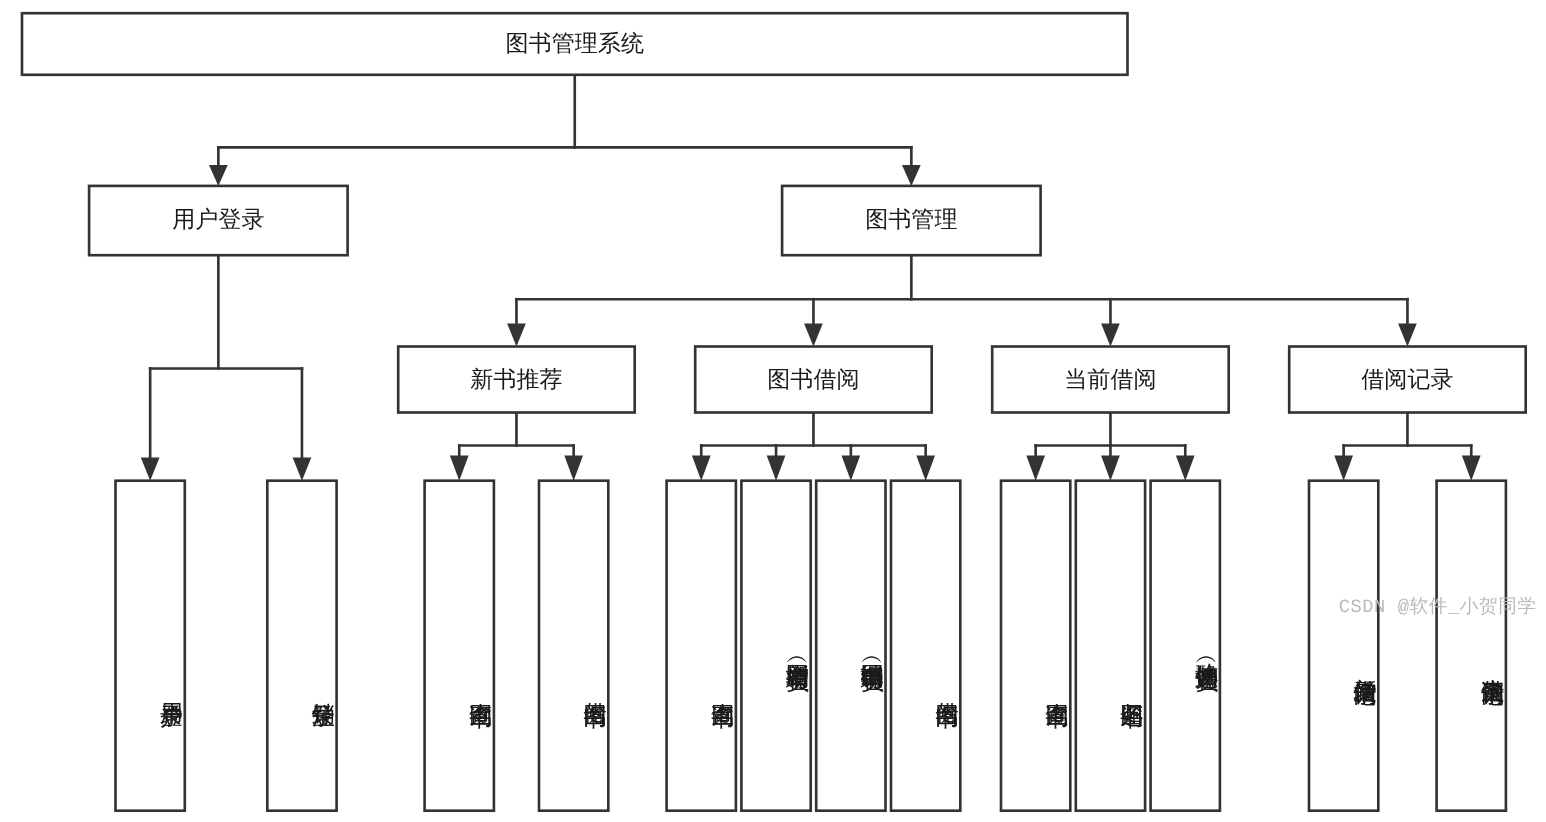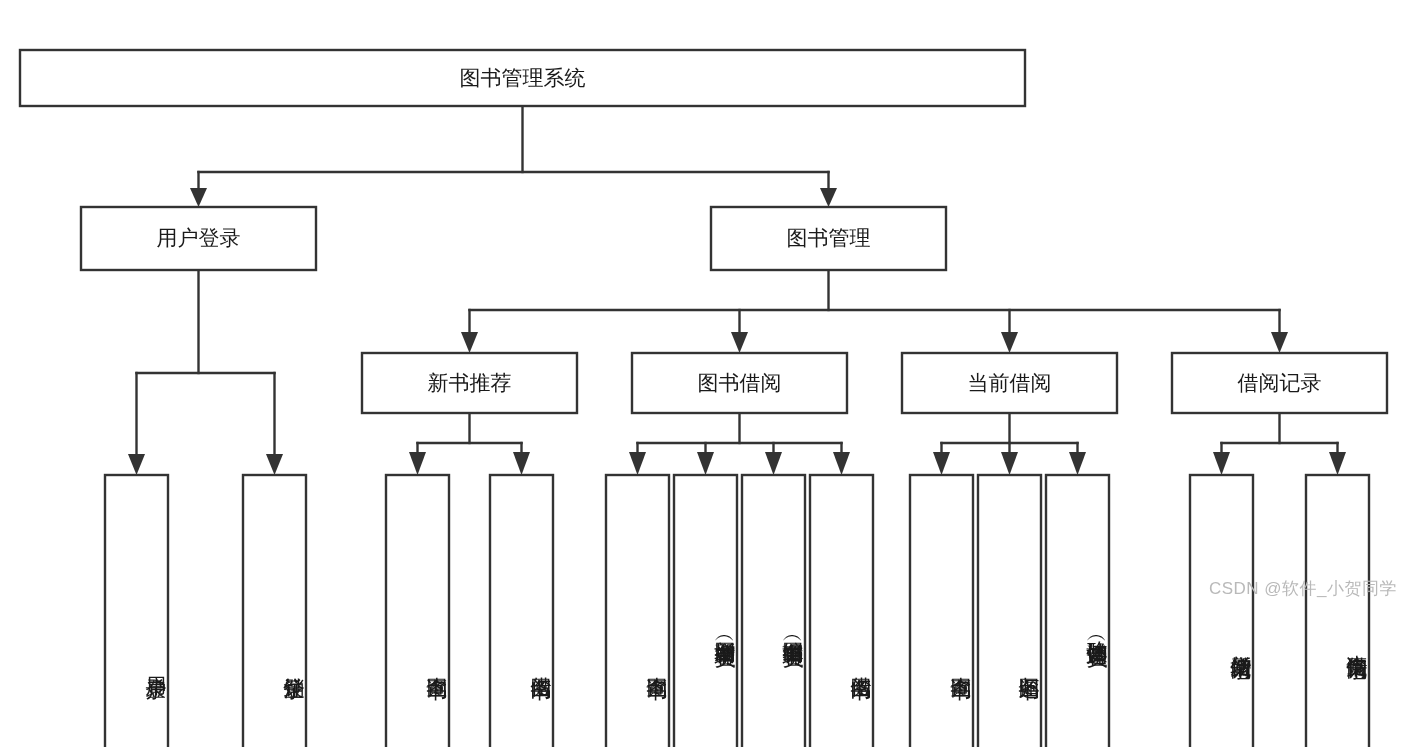--- a/index.html
+++ b/index.html
@@ -12,21 +12,20 @@
     width: 1405px;
     height: 747px;
     font-family: "DejaVu Sans", "Liberation Sans", sans-serif;
     overflow: hidden;
   }
   #diagram-root {
     position: relative;
     width: 1405px;
     height: 566px;
     background: #ffffff;
-    margin-top: 38px;
   }
   svg.diagram-canvas {
     position: absolute;
     left: 0;
     top: 0;
     width: 1405px;
     height: 747px;
   }
   .node-box {
     fill: #ffffff;
@@ -63,21 +62,21 @@
     white-space: nowrap;
     pointer-events: none;
     display: flex;
     align-items: flex-start;
     justify-content: center;
   }
   .watermark {
     position: absolute;
     right: 8px;
     bottom: 4px;
-    font-family: Liberation Sans, sans-serif;
+    font-family: Liberation Mono, monospace;
     font-size: 17px;
     color: #b9b9b9;
     letter-spacing: 0.5px;
     white-space: nowrap;
   }
 </style>
 </head>
 <body>
 
 <div id="diagram-root">

